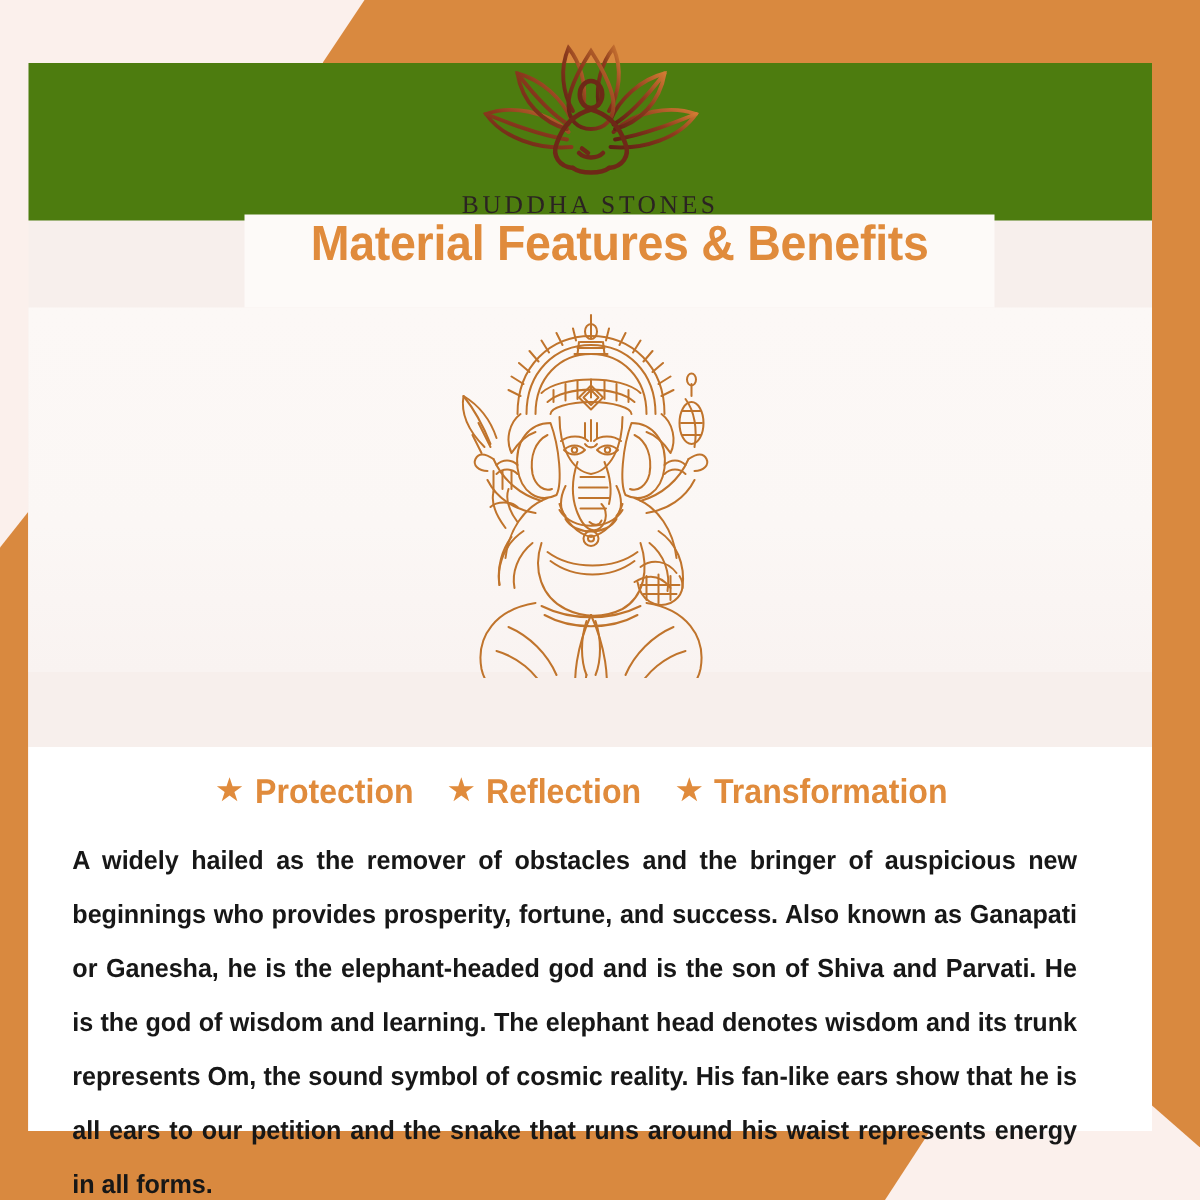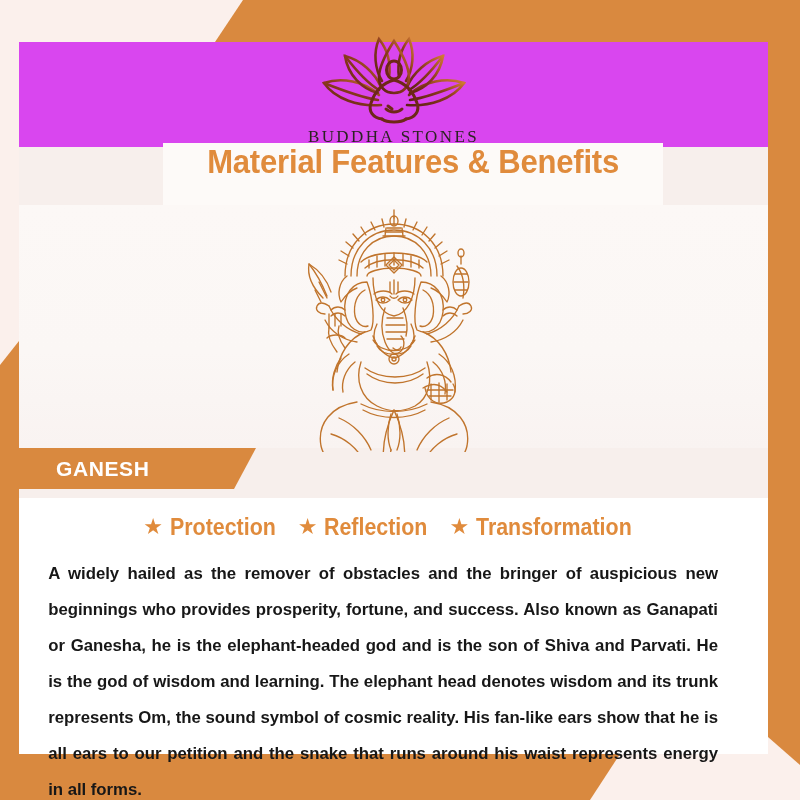--- a/index.html
+++ b/index.html
@@ -42,23 +42,23 @@
   #inner-card {
     position: absolute;
     left: 19px; top: 42px; right: 32px; bottom: 46px;
     background: #f7efec;
   }
 
   
   #header {
     position: absolute;
     left: 19px; top: 42px; right: 32px; height: 105px;
-    background: #d946ef;
+    background: #4d7c0f;
     display: flex; flex-direction: column;
-    align-items: center; justify-content: flex-end;
+    align-items: center; justify-content: space-between;
   }
   #logo-mark {
     margin-top: -16px;
     width: 150px; height: 92px;
   }
   #brand-name {
     margin-top: 2px;
     font-family: "Liberation Serif", serif;
     font-size: 17px;
     letter-spacing: 2.4px;
@@ -335,23 +335,20 @@
         <path d="M122 248 C120 256 124 262 125 268"></path>
         <path d="M120 256 L130 256 M120 262 L130 262"></path>
 
         <path d="M108 302 C106 310 112 316 124 316 C136 316 144 312 144 304"></path>
         <path d="M112 310 L112 318 M120 311 L120 319 M128 311 L128 319 M136 309 L136 317"></path>
         <path d="M108 296 C116 300 134 300 142 296"></path>
       </g>
     </svg>
   </div>
 
-  <div id="ganesh-ribbon">
-    <span id="ganesh-label">GANESH</span>
-  </div>
 
   <div id="content">
     <div id="features">
       <div class="feature">
         <span class="star-icon">★</span>
         <span class="feature-label">Protection</span>
       </div>
       <div class="feature">
         <span class="star-icon">★</span>
         <span class="feature-label">Reflection</span>

